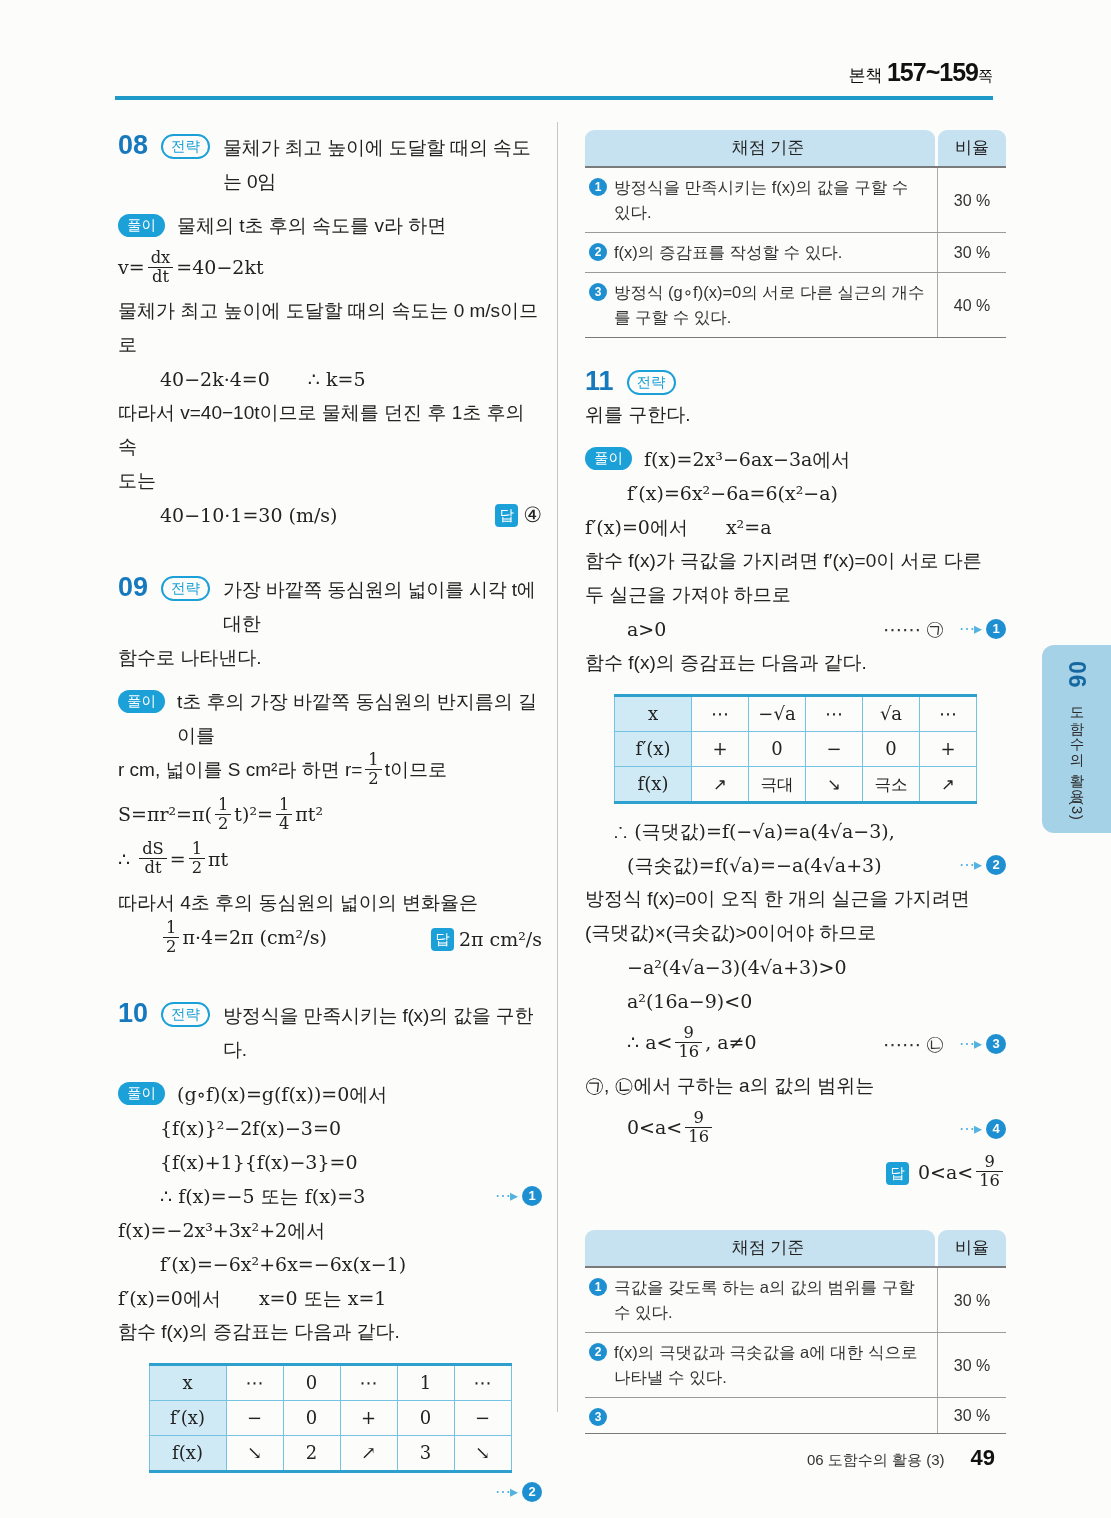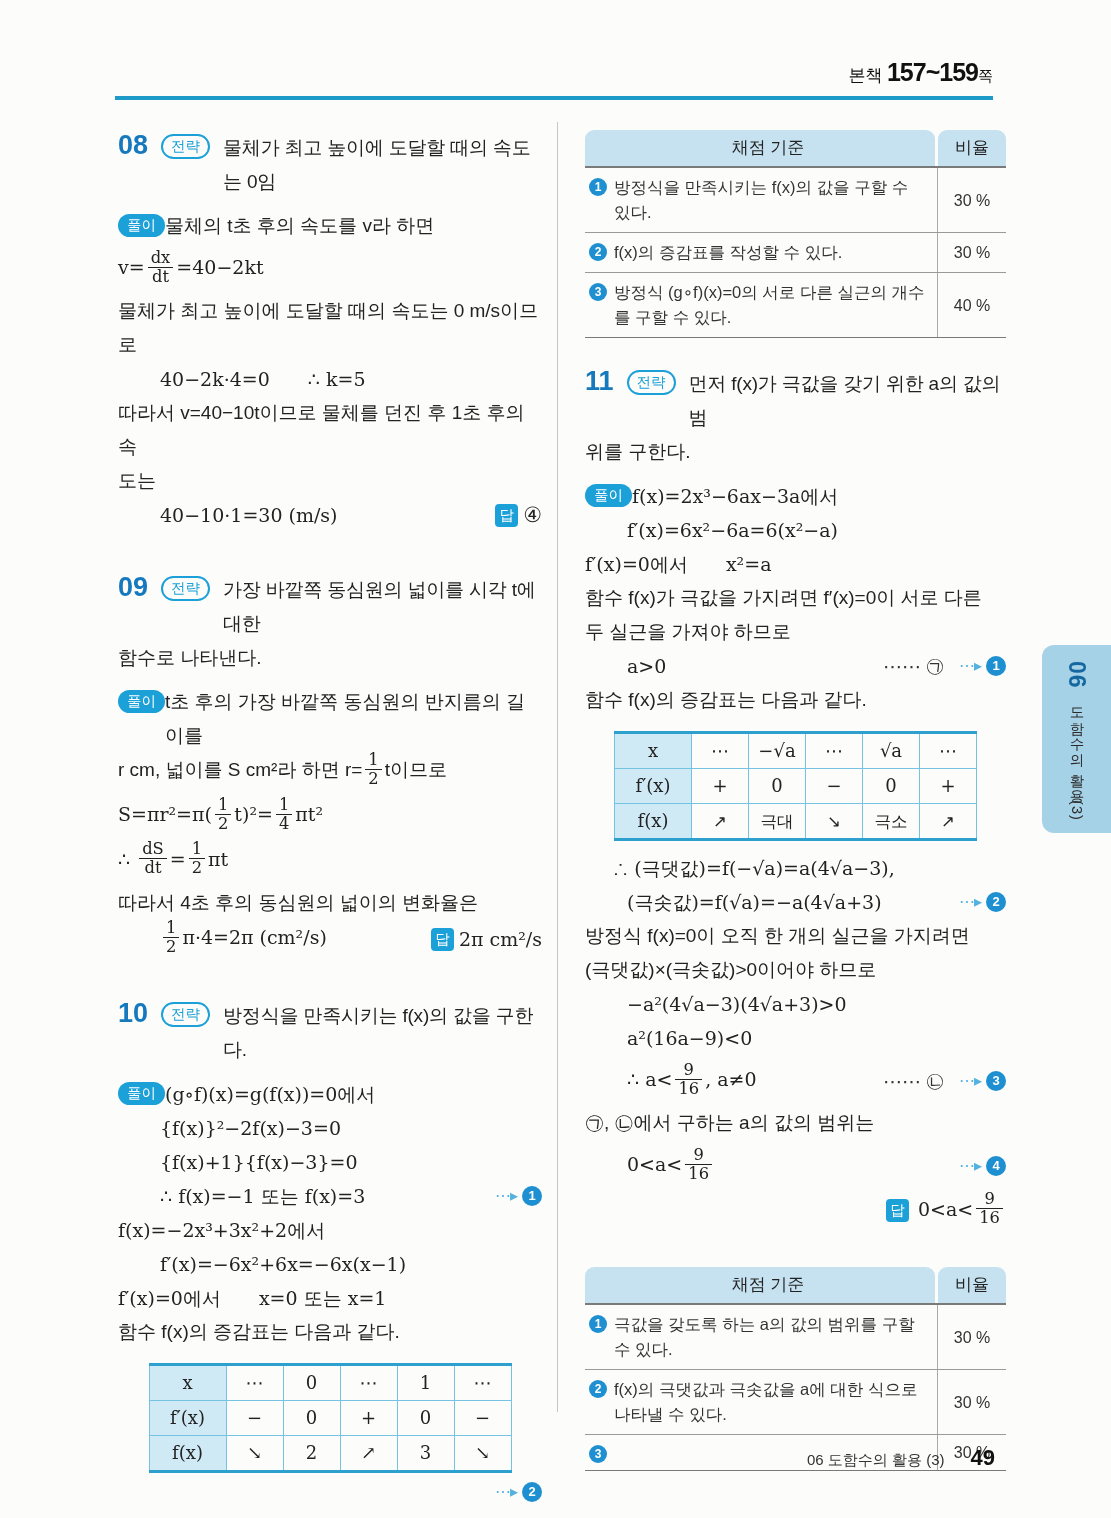--- a/index.html
+++ b/index.html
@@ -14,21 +14,21 @@
   .divider{position:absolute;left:557px;top:122px;width:1px;height:1290px;background:#c6c6c4;}
   
   .col{position:absolute;top:128px;font-size:19px;line-height:34px;}
   .col-l{left:118px;width:424px;}
   .col-r{left:585px;width:421px;}
   
   .phead{display:flex;align-items:baseline;gap:13px;margin-top:0;}
   .pnum{color:#1678bd;font-weight:bold;font-size:27px;letter-spacing:0;}
   .strat{flex:0 0 auto;border:2px solid #1ba0d8;color:#1ba0d8;border-radius:13px;
          font-size:14.5px;line-height:21px;padding:0 8px;transform:translateY(-3px);}
-  .sol-row{display:flex;gap:0;align-items:flex-start;margin-top:10px;}
+  .sol-row{display:flex;gap:12px;align-items:flex-start;margin-top:10px;}
   .solb{flex:0 0 auto;background:#1ba0d8;color:#fff;border-radius:13px;font-size:14.5px;
         line-height:23px;padding:0 9px;margin-top:5px;}
   .prob{margin-bottom:38px;}
   
   .eq{font-family:"DejaVu Serif",serif;font-size:19px;}
   .ind{margin-left:42px;}
   .ind-s{margin-left:28px;}
   .gap{display:inline-block;width:38px;}
   .frac{display:inline-flex;flex-direction:column;vertical-align:middle;text-align:center;
         line-height:1.1;font-size:0.86em;margin:0 3px;transform:translateY(-2px);}
@@ -181,21 +181,21 @@
         <span class="strat">전략</span>
         <span class="kr-sp">방정식을 만족시키는 f(x)의 값을 구한다.</span>
       </div>
       <div class="sol-row">
         <span class="solb">풀이</span>
         <span class="eq">(g∘f)(x)=g(f(x))=0에서</span>
       </div>
       <div class="eq ind">{f(x)}²−2f(x)−3=0</div>
       <div class="eq ind">{f(x)+1}{f(x)−3}=0</div>
       <div class="noterow">
-        <span class="eq ind">∴ f(x)=−1 또는 f(x)=3</span>
+        <span class="eq ind">∴ f(x)=−5 또는 f(x)=3</span>
         <span class="note">
           <span class="narrow">⋯▸</span>
           <span class="ncirc">1</span>
         </span>
       </div>
       <div class="eq">f(x)=−2x³+3x²+2에서</div>
       <div class="eq ind">f′(x)=−6x²+6x=−6x(x−1)</div>
       <div class="eq">f′(x)=0에서  x=0 또는 x=1</div>
       <div>함수 f(x)의 증감표는 다음과 같다.</div>
 
@@ -267,21 +267,20 @@
             </div>
           <div class="gt-c2">40 %</div>
         </div>
       </div>
     </div>
 
     <div class="prob" style="">
       <div class="phead">
         <span class="pnum">11</span>
         <span class="strat">전략</span>
-        <span class="kr-sp">먼저 f(x)가 극값을 갖기 위한 a의 값의 범</span>
       </div>
       <div>위를 구한다.</div>
       <div class="sol-row">
         <span class="solb">풀이</span>
         <span class="eq">f(x)=2x³−6ax−3a에서</span>
       </div>
       <div class="eq ind">f′(x)=6x²−6a=6(x²−a)</div>
       <div class="eq">f′(x)=0에서  x²=a</div>
       <div>함수 f(x)가 극값을 가지려면 f′(x)=0이 서로 다른</div>
       <div>두 실근을 가져야 하므로</div>

